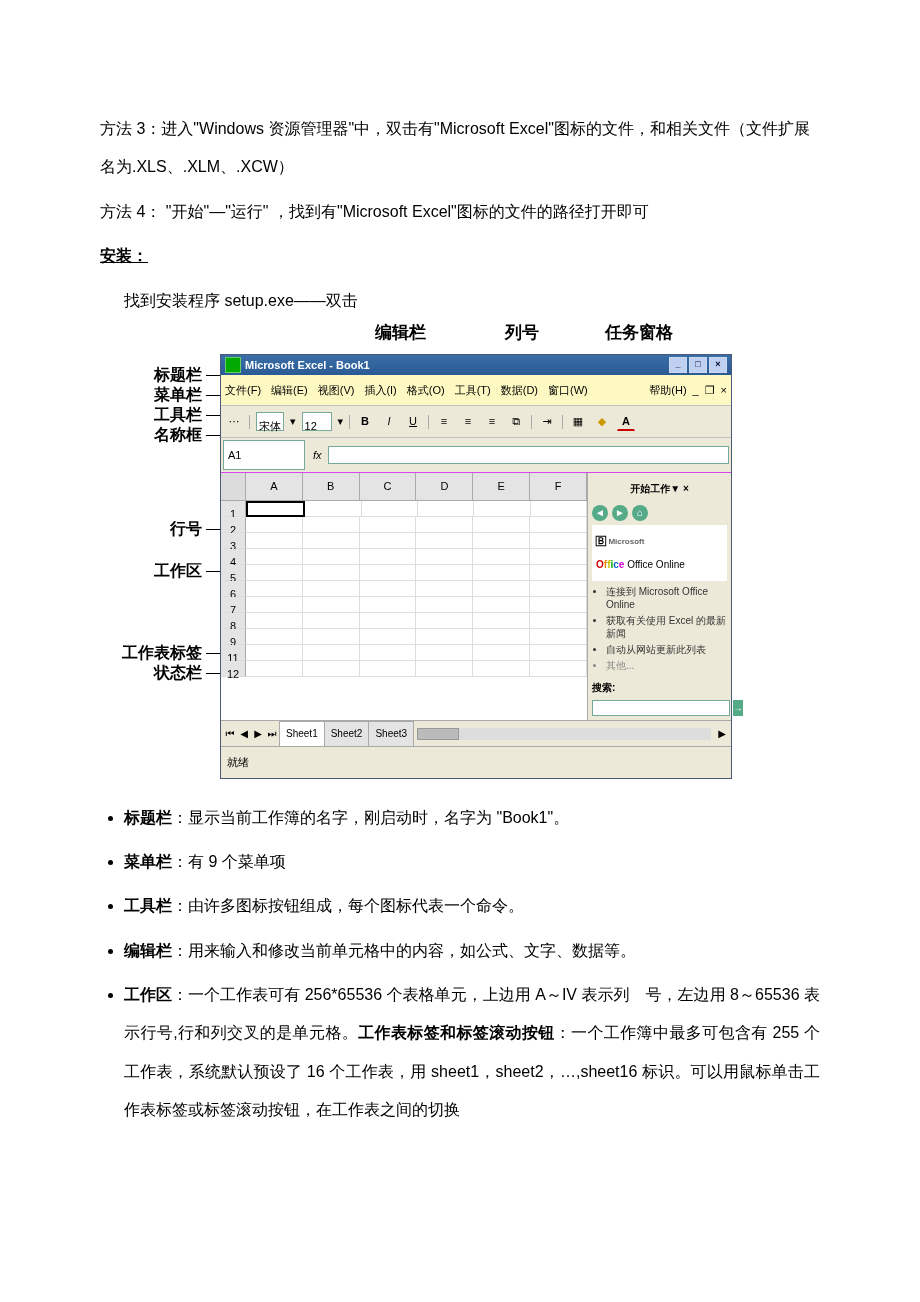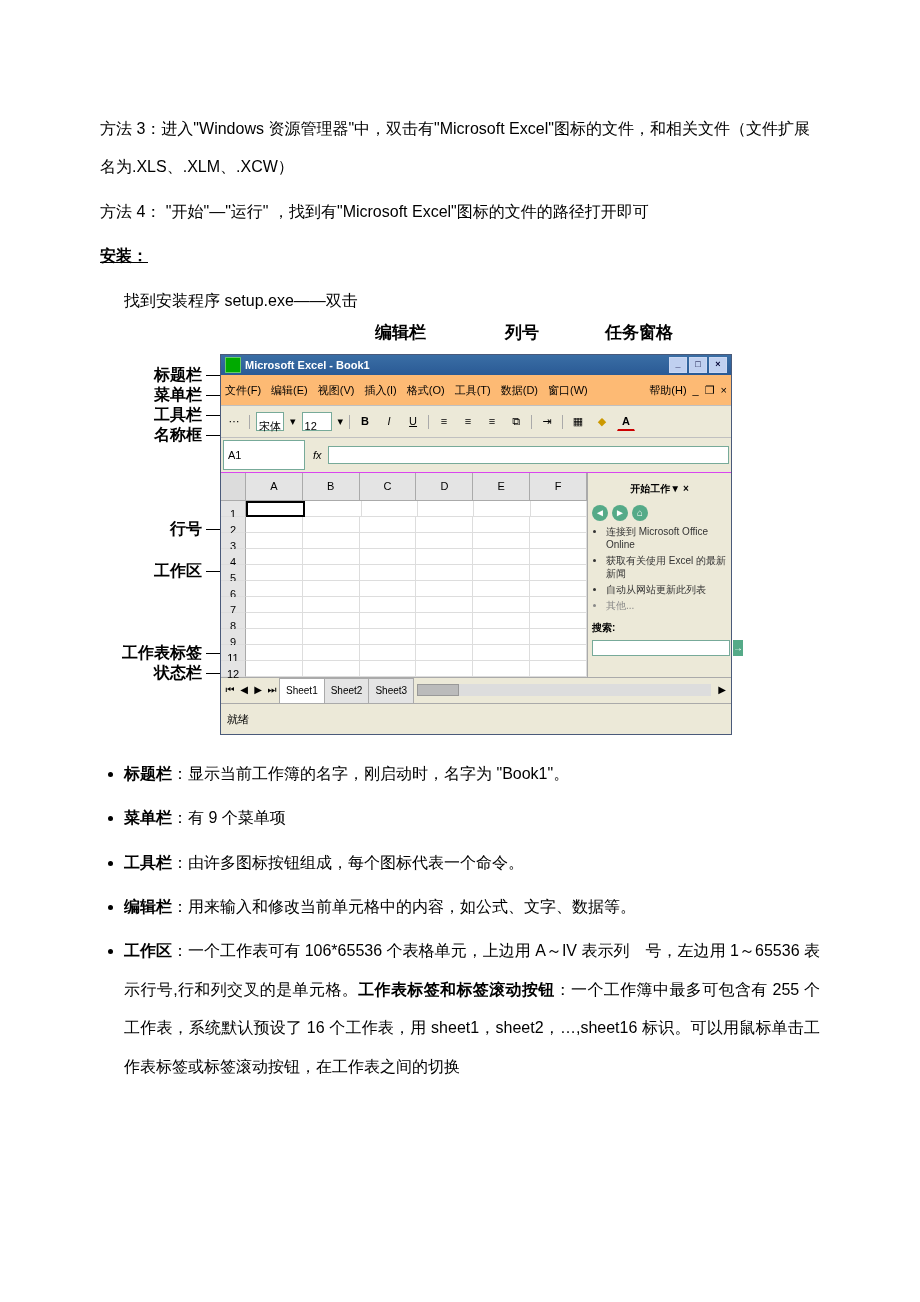--- a/index.html
+++ b/index.html
@@ -54,21 +54,21 @@
     color: #fff;
     height: 20px;
     display: flex;
     align-items: center;
     padding: 0 4px;
     font-weight: bold;
   }
   .titlebar .winbtns { margin-left:auto; display:flex; gap:2px;}
   .winbtn { width:16px; height:14px; background:#c0d0f0; border:1px solid #fff3; color:#003; font-size:9px; text-align:center; line-height:12px;}
   .menubar {
-    background:#fdba74;
+    background:#fef9c3;
     padding:2px 4px;
     display:flex;
     gap:10px;
     font-size:11px;
     border-bottom:1px solid #c0c0c0;
     align-items:center;
   }
   .menubar .right { margin-left:auto; display:flex; gap:6px;}
   .toolbar {
     background:#ece9d8;
@@ -326,20 +326,24 @@
         <div class="taskpane">
           <div class="tp-head">
               <span>开始工作</span>
               <span>▼ ×</span>
             </div>
           <div class="tp-nav">
             <div class="nb">◄</div>
             <div class="nb">►</div>
             <div class="nb">⌂</div>
           </div>
+          <div class="oo">
+            <span style="font-size:9px">🄱 </span><span style="font-size:8px;color:#666">Microsoft</span><br>
+            <span class="red">O</span><span class="ora">f</span><span class="yel">f</span><span class="grn">i</span><span style="color:#06c">c</span><span style="color:#c0c">e</span> <span style="font-weight:normal">Office Online</span>
+          </div>
           <ul>
             <li>连接到 Microsoft Office Online</li>
             <li>获取有关使用 Excel 的最新新闻</li>
             <li>自动从网站更新此列表</li>
             <li style="color:#888">其他...</li>
           </ul>
           <div style="font-weight:bold">搜索:</div>
           <div class="search-row">
             <input style="">
             <div class="go">→</div>
@@ -361,15 +365,15 @@
       </div>
       <div class="statusbar">就绪</div>
     </div>
   </div>
 
   <ul class="bullets">
     <li><span class="lead">标题栏</span><span>：显示当前工作簿的名字，刚启动时，名字为 "Book1"。</span></li>
     <li><span class="lead">菜单栏</span><span>：有 9 个菜单项</span></li>
     <li><span class="lead">工具栏</span><span>：由许多图标按钮组成，每个图标代表一个命令。</span></li>
     <li><span class="lead">编辑栏</span><span>：用来输入和修改当前单元格中的内容，如公式、文字、数据等。</span></li>
-    <li><span class="lead">工作区</span><span>：一个工作表可有 106*65536 个表格单元，上边用 A～IV 表示列　号，左边用 1～65536 表示行号,行和列交叉的是单元格。</span><span class="lead">工作表标签和标签滚动按钮</span><span>：一个工作簿中最多可包含有 255 个工作表，系统默认预设了 16 个工作表，用 sheet1，sheet2，…,sheet16 标识。可以用鼠标单击工作表标签或标签滚动按钮，在工作表之间的切换</span></li>
+    <li><span class="lead">工作区</span><span>：一个工作表可有 256*65536 个表格单元，上边用 A～IV 表示列　号，左边用 8～65536 表示行号,行和列交叉的是单元格。</span><span class="lead">工作表标签和标签滚动按钮</span><span>：一个工作簿中最多可包含有 255 个工作表，系统默认预设了 16 个工作表，用 sheet1，sheet2，…,sheet16 标识。可以用鼠标单击工作表标签或标签滚动按钮，在工作表之间的切换</span></li>
   </ul>
 </div>
 
 </body></html>

